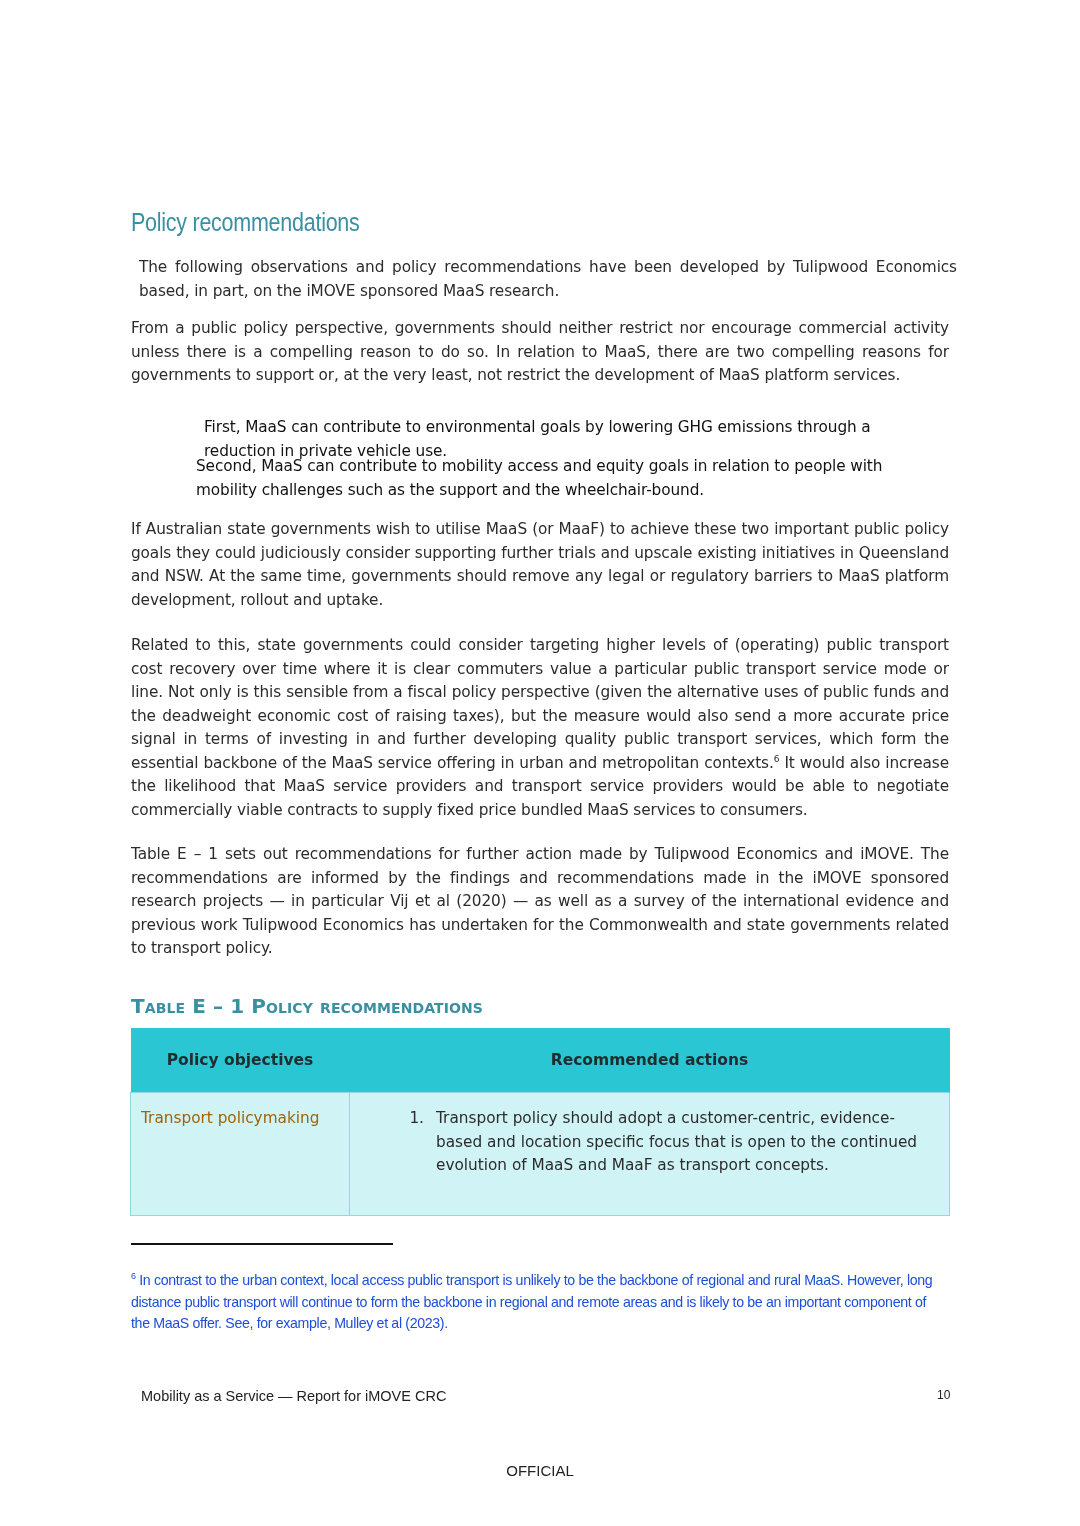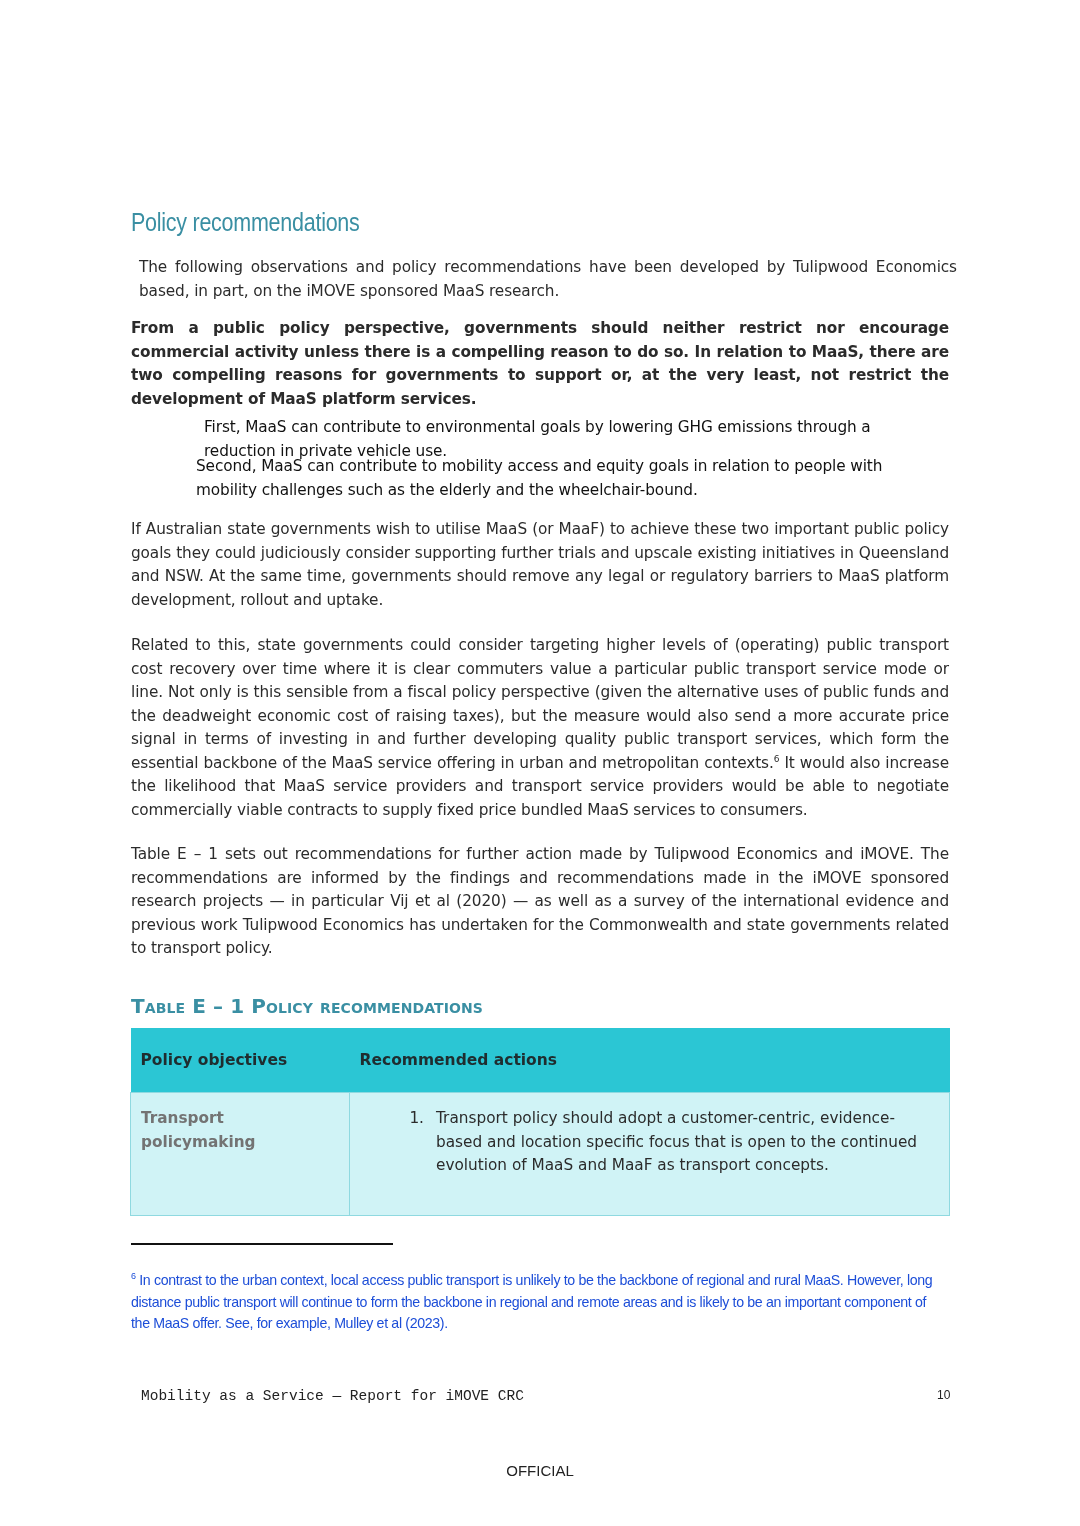--- a/index.html
+++ b/index.html
@@ -8,49 +8,49 @@
   .page { position: absolute; left: 0; top: 0; width: 1080px; height: 1198px; }
   .heading { position: absolute; left: 131px; top: 208px; font-family: "Liberation Sans Narrow", "Liberation Sans", sans-serif;
              font-size: 25px; color: #3a8fa3; letter-spacing: -0.3px; transform: scaleX(0.86); transform-origin: left top; }
   .para { position: absolute; left: 131px; width: 818px; font-size: 15.3px; line-height: 23.5px;
           text-align: justify; color: #2b2b2b; letter-spacing: -0.1px; }
   .indent { left: 196px; width: 740px; text-align: left; color: #111; }
   sup { font-size: 9px; line-height: 0; vertical-align: super; }
   .caption { position: absolute; left: 131px; top: 994px; font-size: 20px; font-weight: bold; color: #3a8fa3;
              font-variant: small-caps; letter-spacing: 0.1px; }
   table.rec { position: absolute; left: 130px; top: 1028px; width: 820px; border-collapse: collapse; }
-  table.rec th { background: #2bc6d4; height: 64px; text-align: left; font-size: 15.5px; font-weight: bold; color: #1f2d2f;
+  table.rec th { background: #2bc6d4; height: 64px; text-align: center; font-size: 15.5px; font-weight: bold; color: #1f2d2f;
                  padding: 0 10px; vertical-align: middle; }
   table.rec td { background: #d0f3f6; height: 108px; vertical-align: top; padding: 14px 10px 0 10px; font-size: 15.3px;
                  line-height: 23.5px; border: 1px solid #8fd9e0; }
   table.rec th.c1, table.rec td.c1 { width: 198px; }
-  td.c1 { font-weight: bold; color: #737373; }
+  td.c1 { font-weight: normal; color: #a16207; }
   .action { display: flex; color: #2b2b2b; }
   .num { width: 64px; text-align: right; padding-right: 12px; flex: none; padding-left: 0; }
   .rule { position: absolute; left: 131px; top: 1243px; width: 262px; height: 2px; background: #111; }
   .footnote { position: absolute; left: 131px; top: 1270px; width: 810px; font-family: "Liberation Sans", sans-serif;
               font-size: 14.2px; line-height: 21.5px; color: #1d4ed8; letter-spacing: -0.35px; }
-  .footer-left { position: absolute; left: 141px; top: 1388px; font-family: Liberation Mono, monospace; font-size: 14.5px; color: #222; }
+  .footer-left { position: absolute; left: 141px; top: 1388px; font-family: Liberation Sans, sans-serif; font-size: 14.5px; color: #222; }
   .footer-right { position: absolute; left: 937px; top: 1388px; font-family: "Liberation Sans", sans-serif; font-size: 12px; color: #222; }
   .official { position: absolute; left: 0; width: 1080px; top: 1462px; text-align: center;
               font-family: "Liberation Sans", sans-serif; font-size: 15px; color: #222; }
 </style>
 </head>
 <body>
 
 <div class="page">
 
   <div class="heading">Policy recommendations</div>
 
   <p class="para" style="top:248px; margin:8px;">The following observations and policy recommendations have been developed by Tulipwood Economics based, in part, on the iMOVE sponsored MaaS research.</p>
 
-  <p class="para" style="top:317px; margin:0;font-weight:bold;">From a public policy perspective, governments should neither restrict nor encourage commercial activity unless there is a compelling reason to do so. In relation to MaaS, there are two compelling reasons for governments to support or, at the very least, not restrict the development of MaaS platform services.</p>
+  <p class="para" style="top:317px; margin:0;">From a public policy perspective, governments should neither restrict nor encourage commercial activity unless there is a compelling reason to do so. In relation to MaaS, there are two compelling reasons for governments to support or, at the very least, not restrict the development of MaaS platform services.</p>
 
   <p class="para indent" style="top:408px; margin:8px;">First, MaaS can contribute to environmental goals by lowering GHG emissions through a reduction in private vehicle use.</p>
-  <p class="para indent" style="top:455px; margin:0;">Second, MaaS can contribute to mobility access and equity goals in relation to people with mobility challenges such as the elderly and the wheelchair-bound.</p>
+  <p class="para indent" style="top:455px; margin:0;">Second, MaaS can contribute to mobility access and equity goals in relation to people with mobility challenges such as the support and the wheelchair-bound.</p>
 
   <p class="para" style="top:518px; margin:0;">If Australian state governments wish to utilise MaaS (or MaaF) to achieve these two important public policy goals they could judiciously consider supporting further trials and upscale existing initiatives in Queensland and NSW. At the same time, governments should remove any legal or regulatory barriers to MaaS platform development, rollout and uptake.</p>
 
   <p class="para" style="top:634px; margin:0;"><span>Related to this, state governments could consider targeting higher levels of (operating) public transport cost recovery over time where it is clear commuters value a particular public transport service mode or line. Not only is this sensible from a fiscal policy perspective (given the alternative uses of public funds and the deadweight economic cost of raising taxes), but the measure would also send a more accurate price signal in terms of investing in and further developing quality public transport services, which form the essential backbone of the MaaS service offering in urban and metropolitan contexts.</span><sup>6</sup><span> It would also increase the likelihood that MaaS service providers and transport service providers would be able to negotiate commercially viable contracts to supply fixed price bundled MaaS services to consumers.</span></p>
 
   <p class="para" style="top:843px; margin:0;">Table E – 1 sets out recommendations for further action made by Tulipwood Economics and iMOVE. The recommendations are informed by the findings and recommendations made in the iMOVE sponsored research projects — in particular Vij et al (2020) — as well as a survey of the international evidence and previous work Tulipwood Economics has undertaken for the Commonwealth and state governments related to transport policy.</p>
 
   <div class="caption">Table E – 1 Policy recommendations</div>
 
   <table class="rec">

